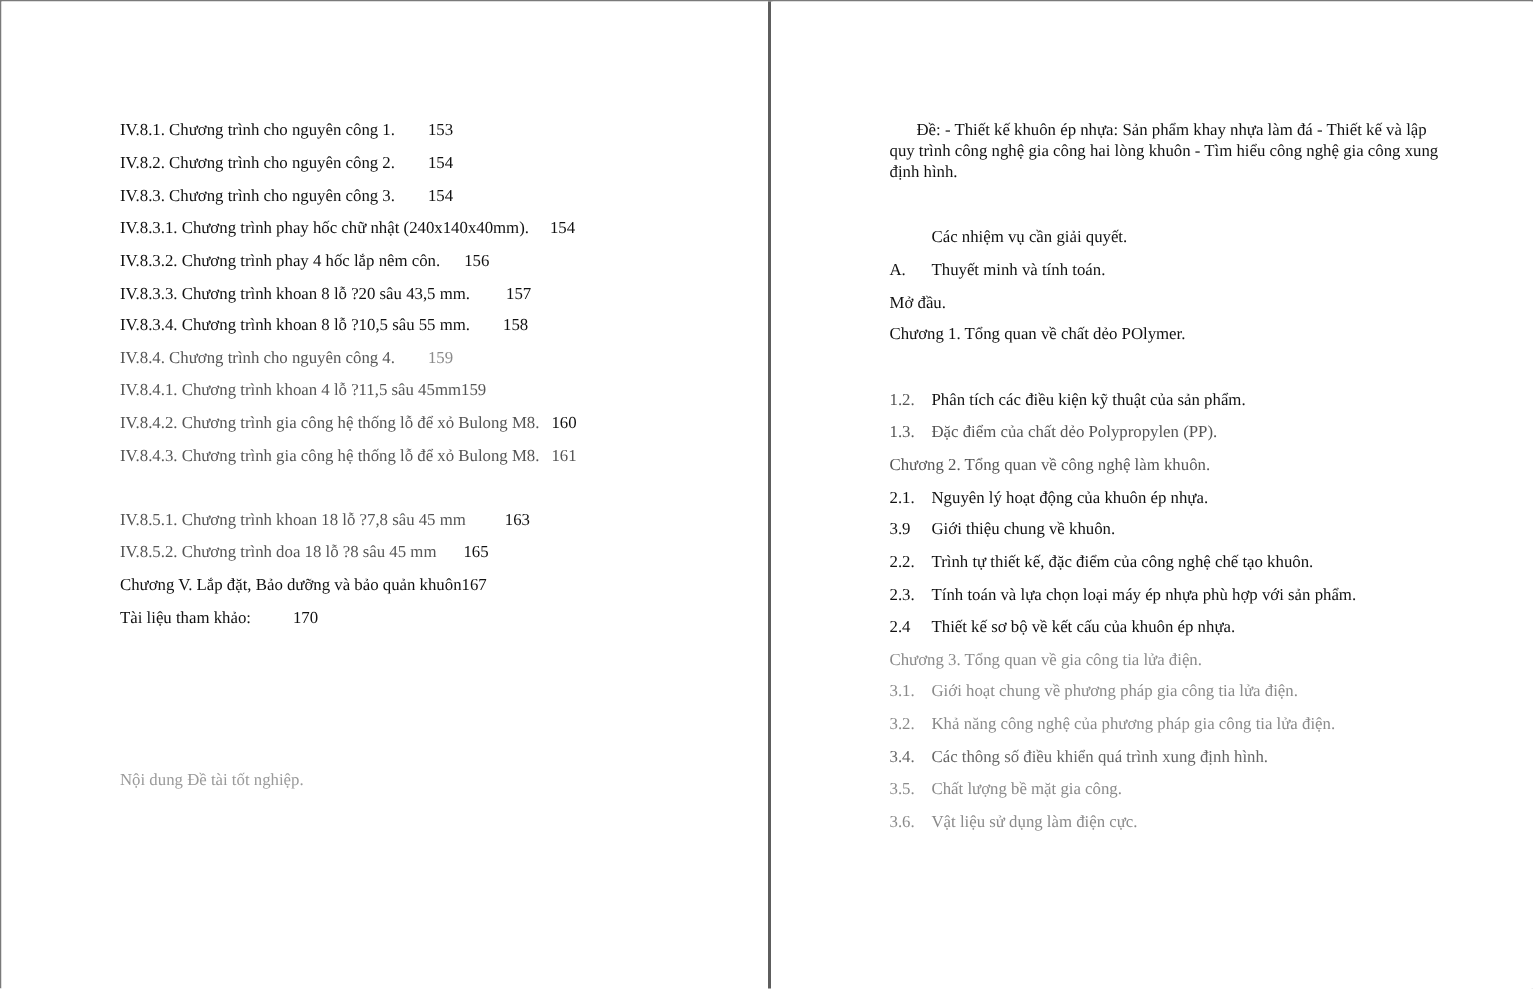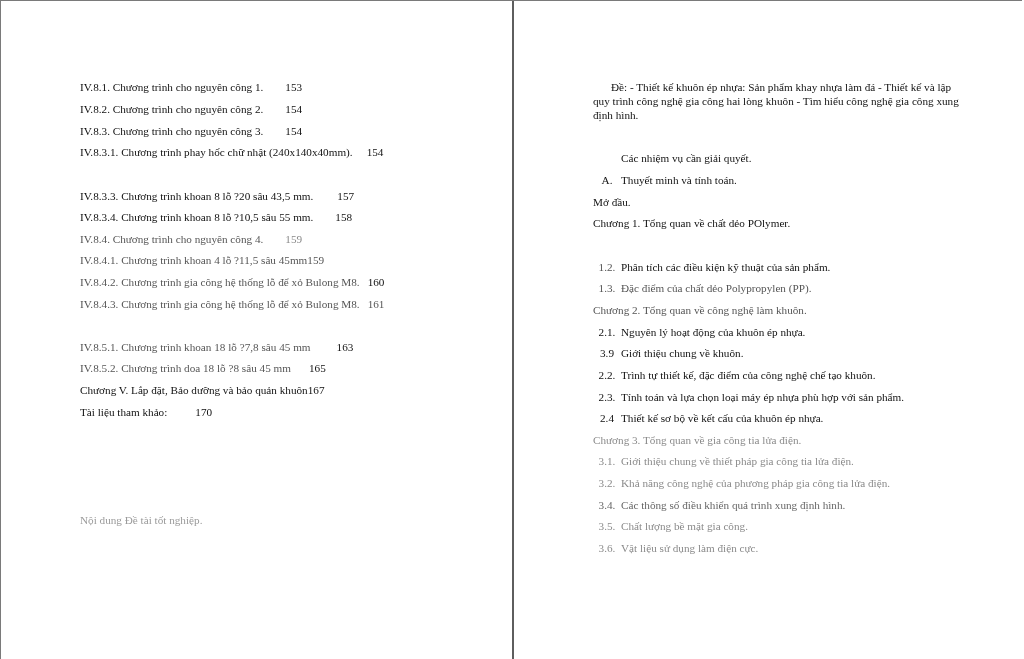--- a/index.html
+++ b/index.html
@@ -12,37 +12,38 @@
       border-left: 1px solid #7a7a7a; border-top: 1px solid #7a7a7a; border-right: 1px solid #7a7a7a;
       box-sizing: border-box; background: #fff;
     }
     .page { position: absolute; top: 0; height: 659px; background: #fff; }
     .page-left { left: 0; width: 511px; }
     .page-right { left: 514px; width: 508px; }
     .divider {
       position: absolute; left: 511px; top: 0; width: 2px; height: 659px; background: #5e5e5e;
     }
     .line {
-      position: absolute; font-size: 11.2px; color: #111; white-space: pre; line-height: 14px; text-align: center;
+      position: absolute; font-size: 11.2px; color: #111; white-space: pre; line-height: 14px;
     }
     .faded { color: #8a8a8a; }
     .semi { color: #555; }
     .num { display: inline-block; }
     .indent-num { display: inline-block; width: 28px; }
   </style>
 </head>
 <body>
 
 <div class="viewer">
 
   <div class="page page-left">
     <div class="line" style="left:79px;top:79px"><span>IV.8.1. Chương trình cho nguyên công 1.</span><span class="num" style="margin-left:22px">153</span></div>
     <div class="line" style="left:79px;top:101px"><span>IV.8.2. Chương trình cho nguyên công 2.</span><span class="num" style="margin-left:22px">154</span></div>
     <div class="line" style="left:79px;top:123px"><span>IV.8.3. Chương trình cho nguyên công 3.</span><span class="num" style="margin-left:22px">154</span></div>
     <div class="line" style="left:79px;top:144px"><span>IV.8.3.1. Chương trình phay hốc chữ nhật (240x140x40mm).</span><span class="num" style="margin-left:14px">154</span></div>
+    <div class="line" style="left:79px;top:166px"><span>IV.8.3.2. Chương trình phay 4 hốc lắp nêm côn.</span><span class="num" style="margin-left:16px">156</span></div>
     <div class="line" style="left:79px;top:188px"><span>IV.8.3.3. Chương trình khoan 8 lỗ ?20 sâu 43,5 mm.</span><span class="num" style="margin-left:24px">157</span></div>
     <div class="line" style="left:79px;top:209px"><span>IV.8.3.4. Chương trình khoan 8 lỗ ?10,5 sâu 55 mm.</span><span class="num" style="margin-left:22px">158</span></div>
     <div class="line semi" style="left:79px;top:231px"><span>IV.8.4. Chương trình cho nguyên công 4.</span><span class="num faded" style="margin-left:22px">159</span></div>
     <div class="line semi" style="left:79px;top:252px"><span>IV.8.4.1. Chương trình khoan 4 lỗ ?11,5 sâu 45mm</span><span class="num">159</span></div>
     <div class="line semi" style="left:79px;top:274px"><span>IV.8.4.2. Chương trình gia công hệ thống lỗ để xỏ Bulong M8.</span><span class="num" style="margin-left:8px;color:#111">160</span></div>
     <div class="line semi" style="left:79px;top:296px"><span>IV.8.4.3. Chương trình gia công hệ thống lỗ để xỏ Bulong M8.</span><span class="num" style="margin-left:8px">161</span></div>
     <div class="line semi" style="left:79px;top:339px"><span>IV.8.5.1. Chương trình khoan 18 lỗ ?7,8 sâu 45 mm</span><span class="num" style="margin-left:26px;color:#111">163</span></div>
     <div class="line semi" style="left:79px;top:360px"><span>IV.8.5.2. Chương trình doa 18 lỗ ?8 sâu 45 mm</span><span class="num" style="margin-left:18px;color:#111">165</span></div>
     <div class="line" style="left:79px;top:382px"><span>Chương V. Lắp đặt, Bảo dưỡng và bảo quản khuôn</span><span class="num">167</span></div>
     <div class="line" style="left:79px;top:404px"><span>Tài liệu tham khảo:</span><span class="num" style="margin-left:28px">170</span></div>
@@ -70,19 +71,19 @@
     <div class="line semi" style="left:78px;top:302px">Chương 2. Tổng quan về công nghệ làm khuôn.</div>
 
     <div class="line" style="left:78px;top:324px"><span class="indent-num">2.1.</span><span>Nguyên lý hoạt động của khuôn ép nhựa.</span></div>
     <div class="line" style="left:78px;top:345px"><span class="indent-num">3.9</span><span>Giới thiệu chung về khuôn.</span></div>
     <div class="line" style="left:78px;top:367px"><span class="indent-num">2.2.</span><span>Trình tự thiết kế, đặc điểm của công nghệ chế tạo khuôn.</span></div>
     <div class="line" style="left:78px;top:389px"><span class="indent-num">2.3.</span><span>Tính toán và lựa chọn loại máy ép nhựa phù hợp với sản phẩm.</span></div>
     <div class="line" style="left:78px;top:410px"><span class="indent-num">2.4</span><span>Thiết kế sơ bộ về kết cấu của khuôn ép nhựa.</span></div>
 
     <div class="line faded" style="left:78px;top:432px">Chương 3. Tổng quan về gia công tia lửa điện.</div>
 
-    <div class="line faded" style="left:78px;top:453px"><span class="indent-num">3.1.</span><span>Giới thiệu chung về thiết pháp gia công tia lửa điện.</span></div>
+    <div class="line faded" style="left:78px;top:453px"><span class="indent-num">3.1.</span><span>Giới hoạt chung về phương pháp gia công tia lửa điện.</span></div>
     <div class="line faded" style="left:78px;top:475px"><span class="indent-num">3.2.</span><span>Khả năng công nghệ của phương pháp gia công tia lửa điện.</span></div>
     <div class="line" style="left:78px;top:497px;color:#666"><span class="indent-num">3.4.</span><span>Các thông số điều khiển quá trình xung định hình.</span></div>
     <div class="line faded" style="left:78px;top:518px"><span class="indent-num">3.5.</span><span>Chất lượng bề mặt gia công.</span></div>
     <div class="line faded" style="left:78px;top:540px"><span class="indent-num">3.6.</span><span>Vật liệu sử dụng làm điện cực.</span></div>
   </div>
 </div>
 
 </body></html>

